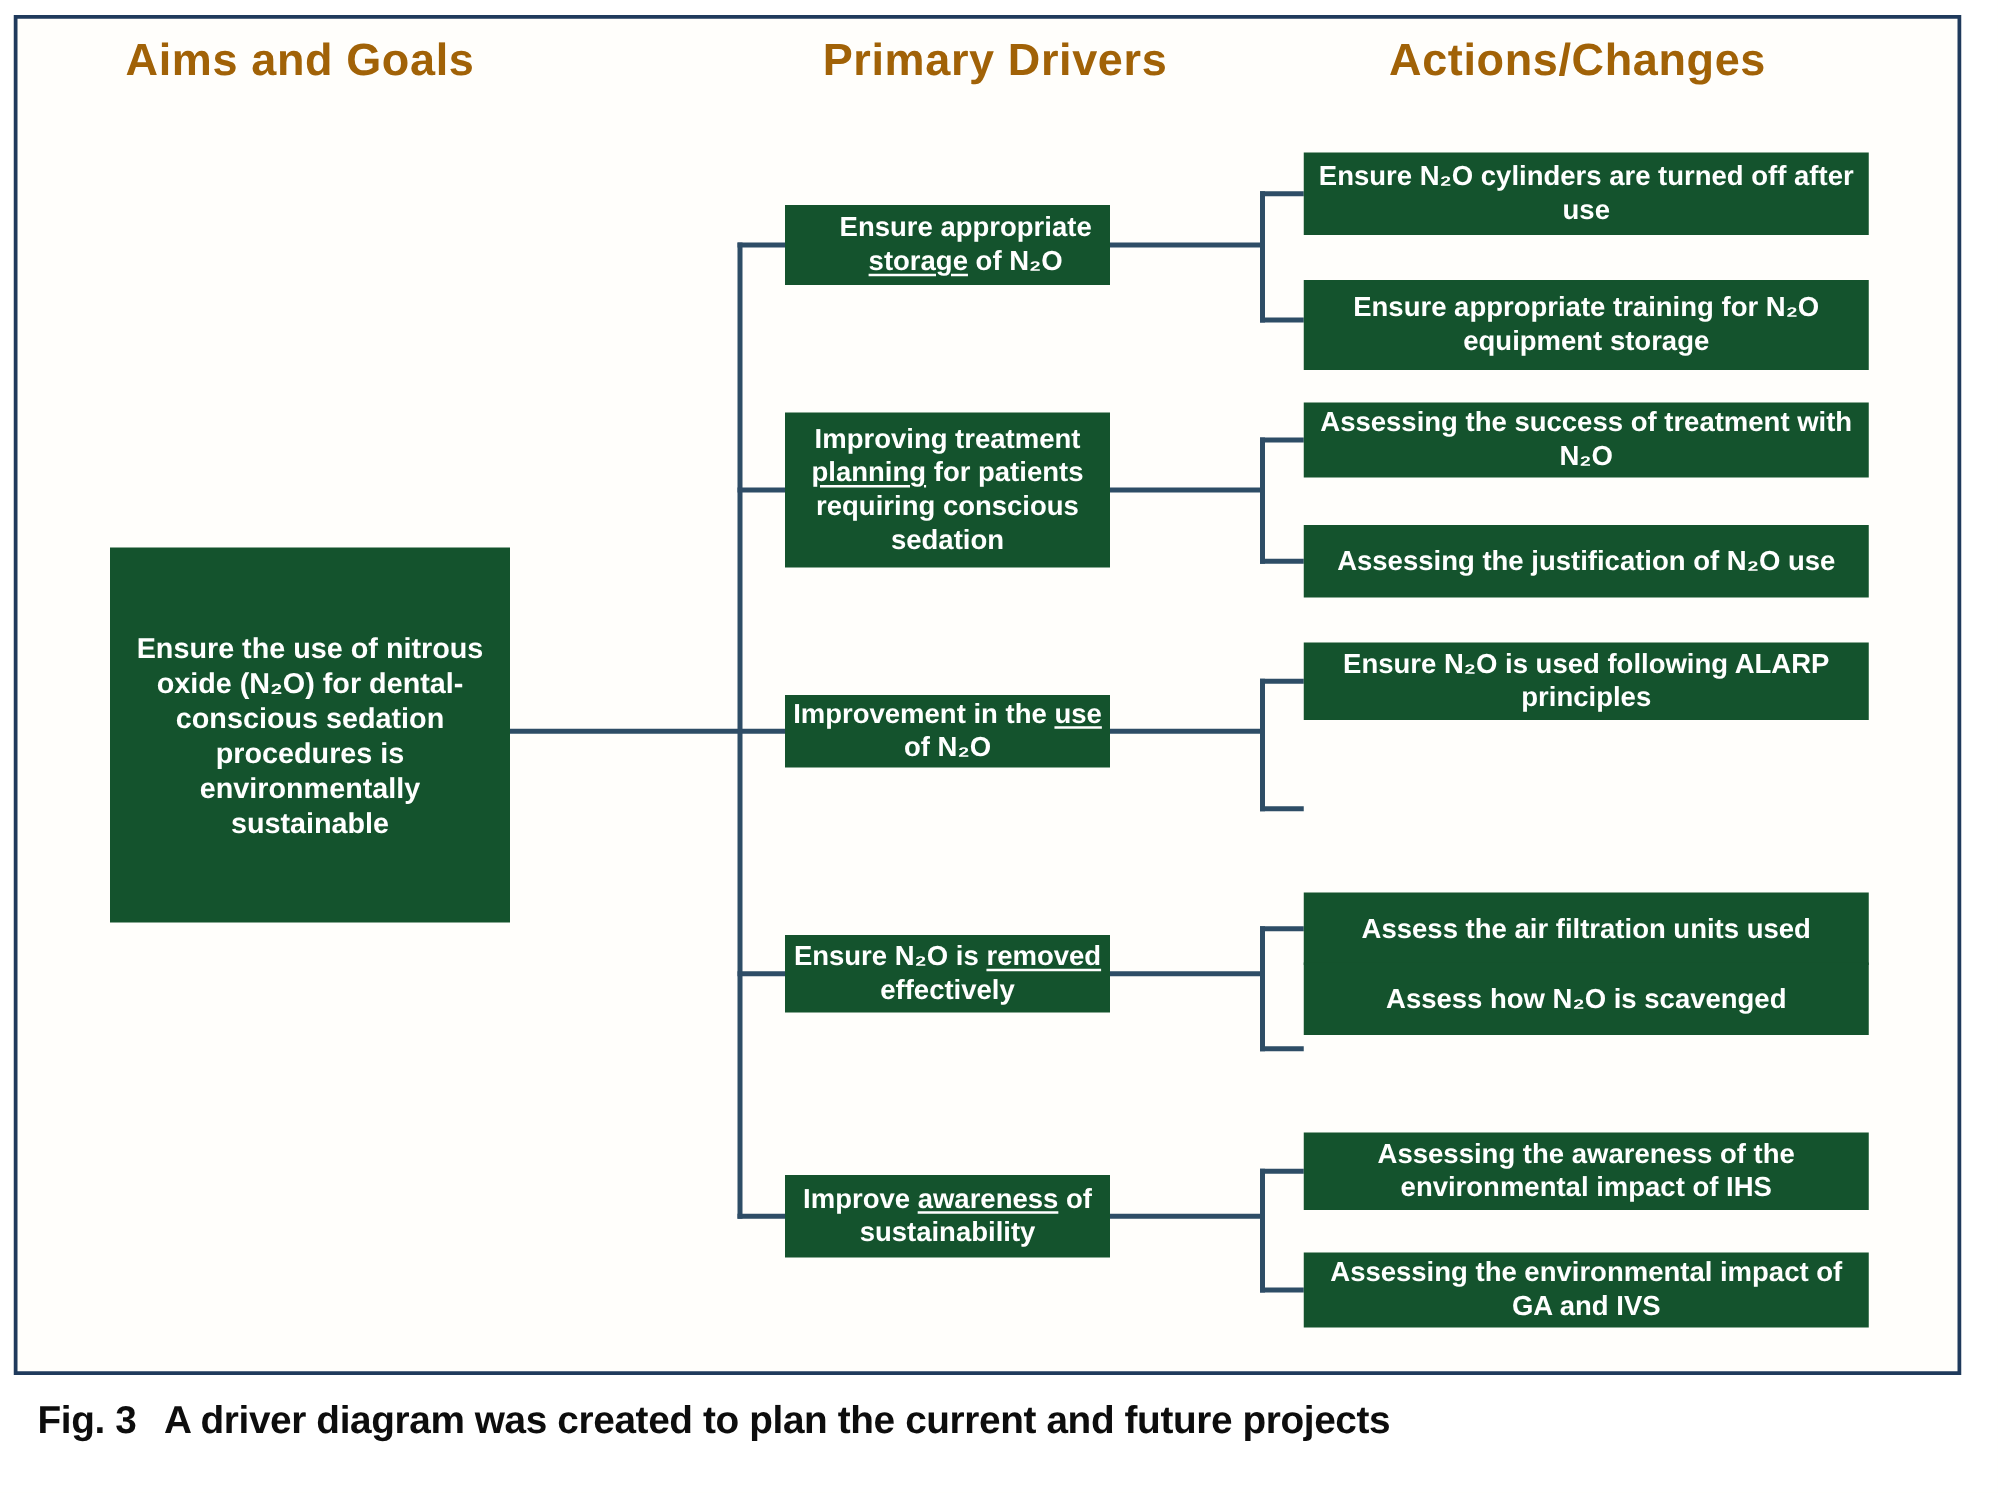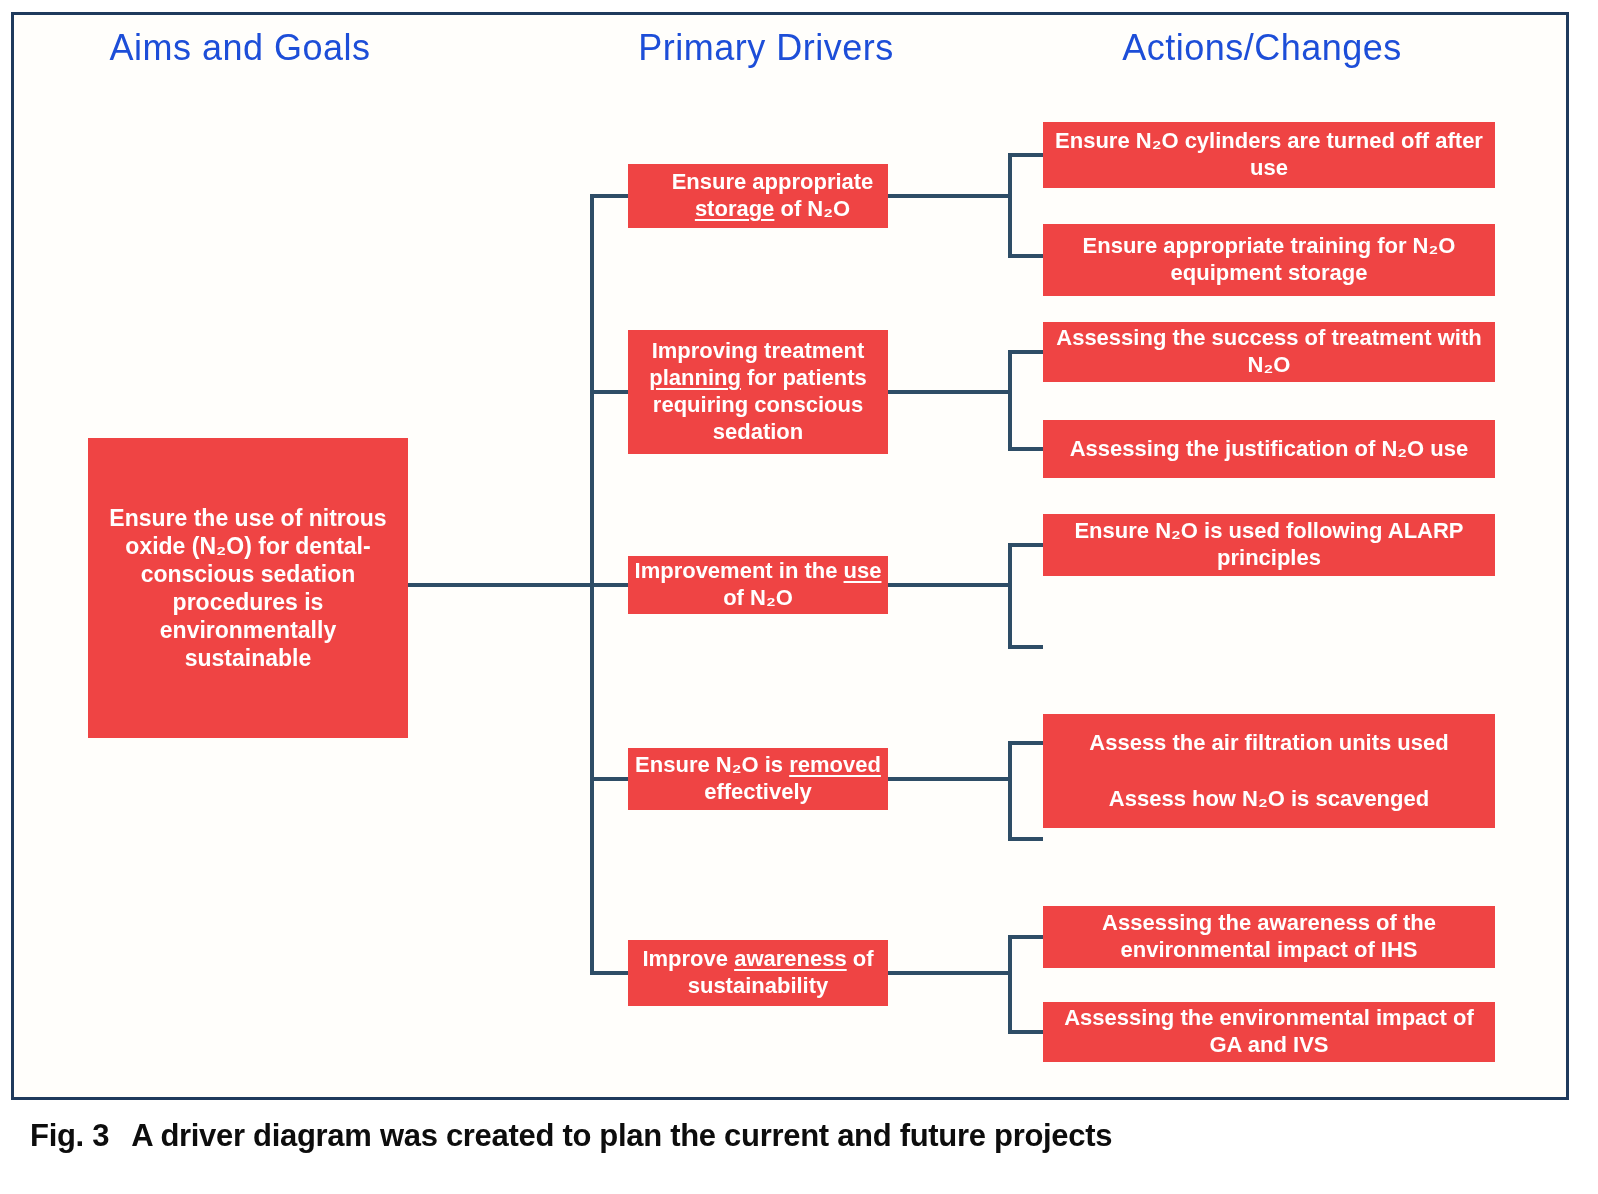--- a/index.html
+++ b/index.html
@@ -13,31 +13,31 @@
   .frame {
     position:absolute; left:11px; top:12px;
     width:1558px; height:1088px;
     border:3px solid #1f3a5c;
     background:#fffefb;
     box-sizing:border-box;
   }
 
   .col-header {
     position:absolute; top:24px; height:48px;
-    font-size:36px; font-weight:normal; color:#1d4ed8;
+    font-size:36px; font-weight:bold; color:#a16207;
     text-align:right; letter-spacing:0.5px;
     display:flex; align-items:center; justify-content:center;
   }
   .hdr-aims    { left:40px;   width:400px; }
-  .hdr-drivers { left:566px;  width:400px; }
+  .hdr-drivers { left:596px;  width:400px; }
   .hdr-actions { left:1062px; width:400px; }
 
   .node {
     position:absolute;
-    background:#ef4444;
+    background:#14532d;
     color:#ffffff;
     display:flex; align-items:center; justify-content:center;
     text-align:center;
     font-weight:bold;
     box-sizing:border-box;
     padding:4px 6px;
     line-height:1.22;
   }
   .aim-box { left:88px; top:438px; width:320px; height:300px; font-size:23px; padding:10px 16px; }
 

